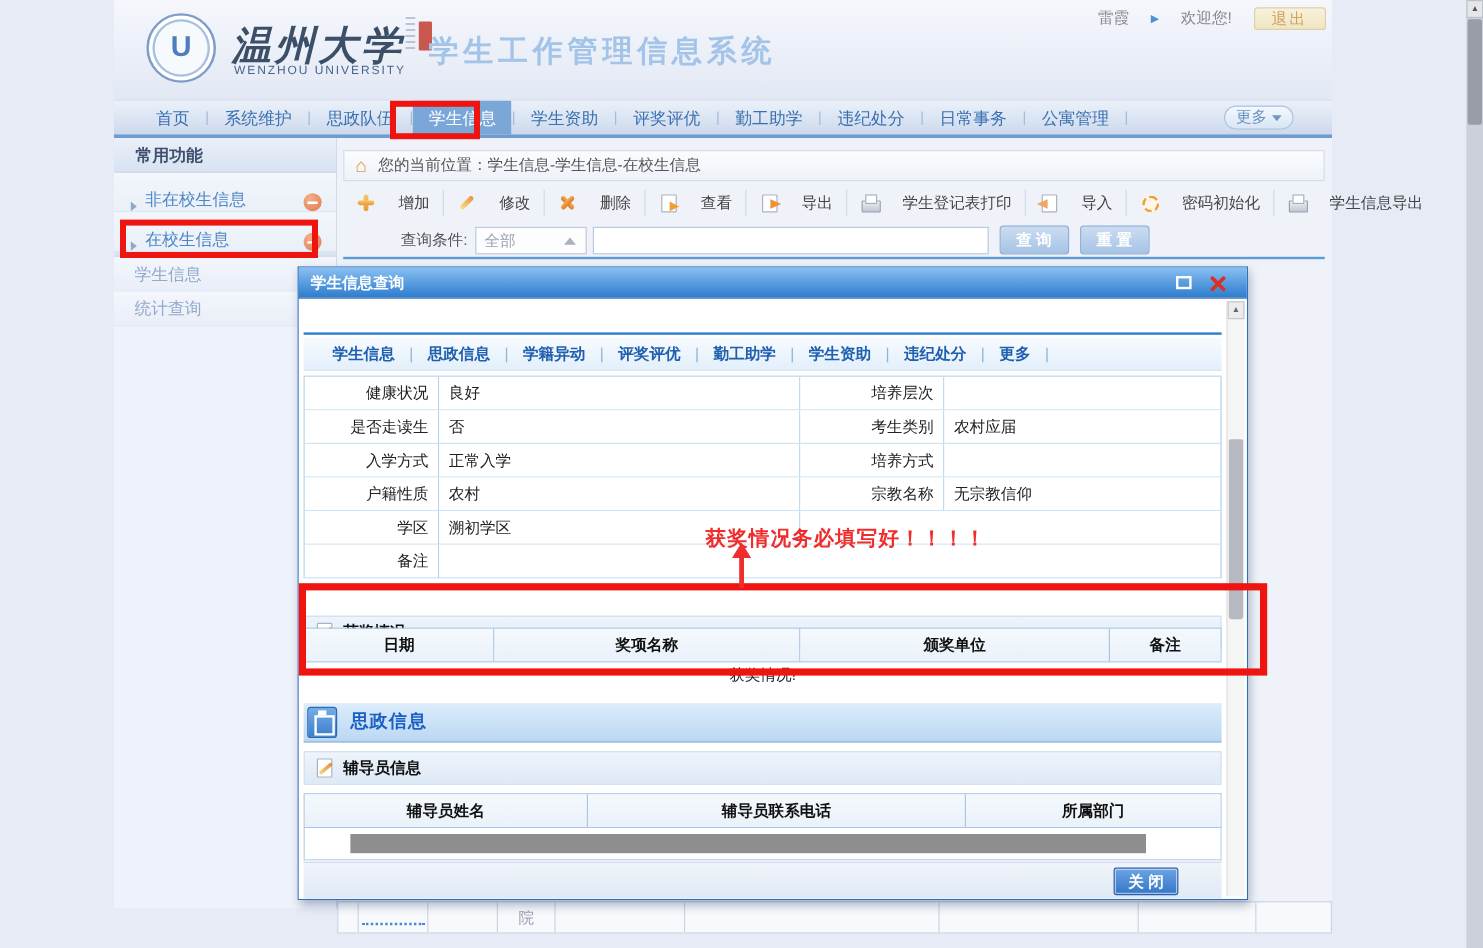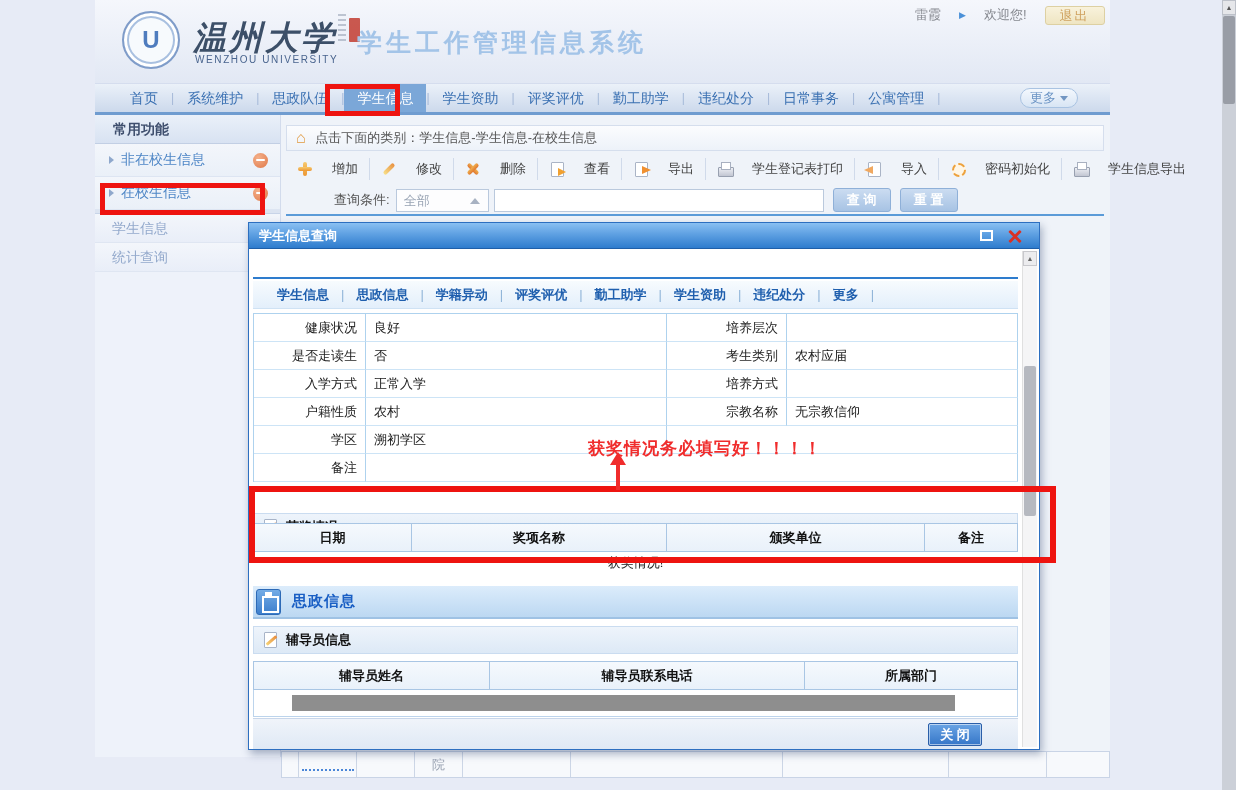--- a/index.html
+++ b/index.html
@@ -36,21 +36,21 @@
   .nav-item.active { background:#7ba7d8; color:#fff; }
   .nav-sep { color:#a5b9d8; font-size:12px; }
   .nav-more { position:absolute; right:32px; top:4px; width:58px; height:20px; border:1px solid #a9c3e2; border-radius:10px;
     background:linear-gradient(#f4f8fd,#d8e5f4); color:#6a93c4; font-size:13px; display:flex; align-items:center; justify-content:center; gap:4px; }
   .tri-down { width:0; height:0; border-top:5px solid #7296c2; border-left:4px solid transparent; border-right:4px solid transparent; }
 
   
   .sidebar { position:absolute; left:95px; top:115px; width:186px; height:642px; background:#eef2fa; border-right:1px solid #d2dbec; }
   .sidebar-title { height:29px; line-height:29px; padding-left:18px; font-weight:bold; color:#3f4f6e; font-size:14px;
     background:linear-gradient(#eaf0f9,#d8e2f2); border-bottom:1px solid #c2cfe4; }
-  .side-group { height:33px; display:flex; align-items:center; padding:0 12px 0 14px; border-bottom:1px solid #dde5f2;
+  .side-group { height:33px; display:flex; align-items:flex-end; padding:0 12px 0 14px; border-bottom:1px solid #dde5f2;
     color:#4e86c6; font-size:14px; background:linear-gradient(#f3f6fb,#eaf0f8); }
   .tri-right { width:0; height:0; border-left:5px solid #8fa8cc; border-top:4px solid transparent; border-bottom:4px solid transparent; margin-right:7px; }
   .minus-badge { margin-left:auto; width:15px; height:15px; border-radius:50%; background:radial-gradient(circle at 35% 30%,#f4b08a,#e07848); position:relative; }
   .minus-badge::after { content:""; position:absolute; left:3px; top:6.5px; width:9px; height:2px; background:#fff; border-radius:1px; }
   .side-gap { height:4px; background:#dce4f1; border-bottom:1px solid #c8d4e8; }
   .side-item { height:29px; line-height:29px; padding-left:17px; color:#93a9cc; font-size:14px;
     border-bottom:1px solid #dfe6f2; background:linear-gradient(#f3f6fb,#e9eef8); }
 
   
   .main-panel { position:absolute; left:281px; top:115px; width:829px; height:642px; background:#eff3f9; }
@@ -233,21 +233,21 @@
       <span class="minus-badge"></span>
     </div>
     <div class="side-gap"></div>
     <div class="side-item">学生信息</div>
     <div class="side-item">统计查询</div>
   </div>
 
   <div class="main-panel">
     <div class="breadcrumb">
       <span class="home-glyph">⌂</span>
-      <span>点击下面的类别：学生信息-学生信息-在校生信息</span>
+      <span>您的当前位置：学生信息-学生信息-在校生信息</span>
     </div>
 
     <div class="toolbar">
       <div class="tb-item">
         <span class="ic ic-plus"></span>
         <span>增加</span>
       </div>
       <div class="tb-item">
         <span class="ic ic-pencil"></span>
         <span>修改</span>

